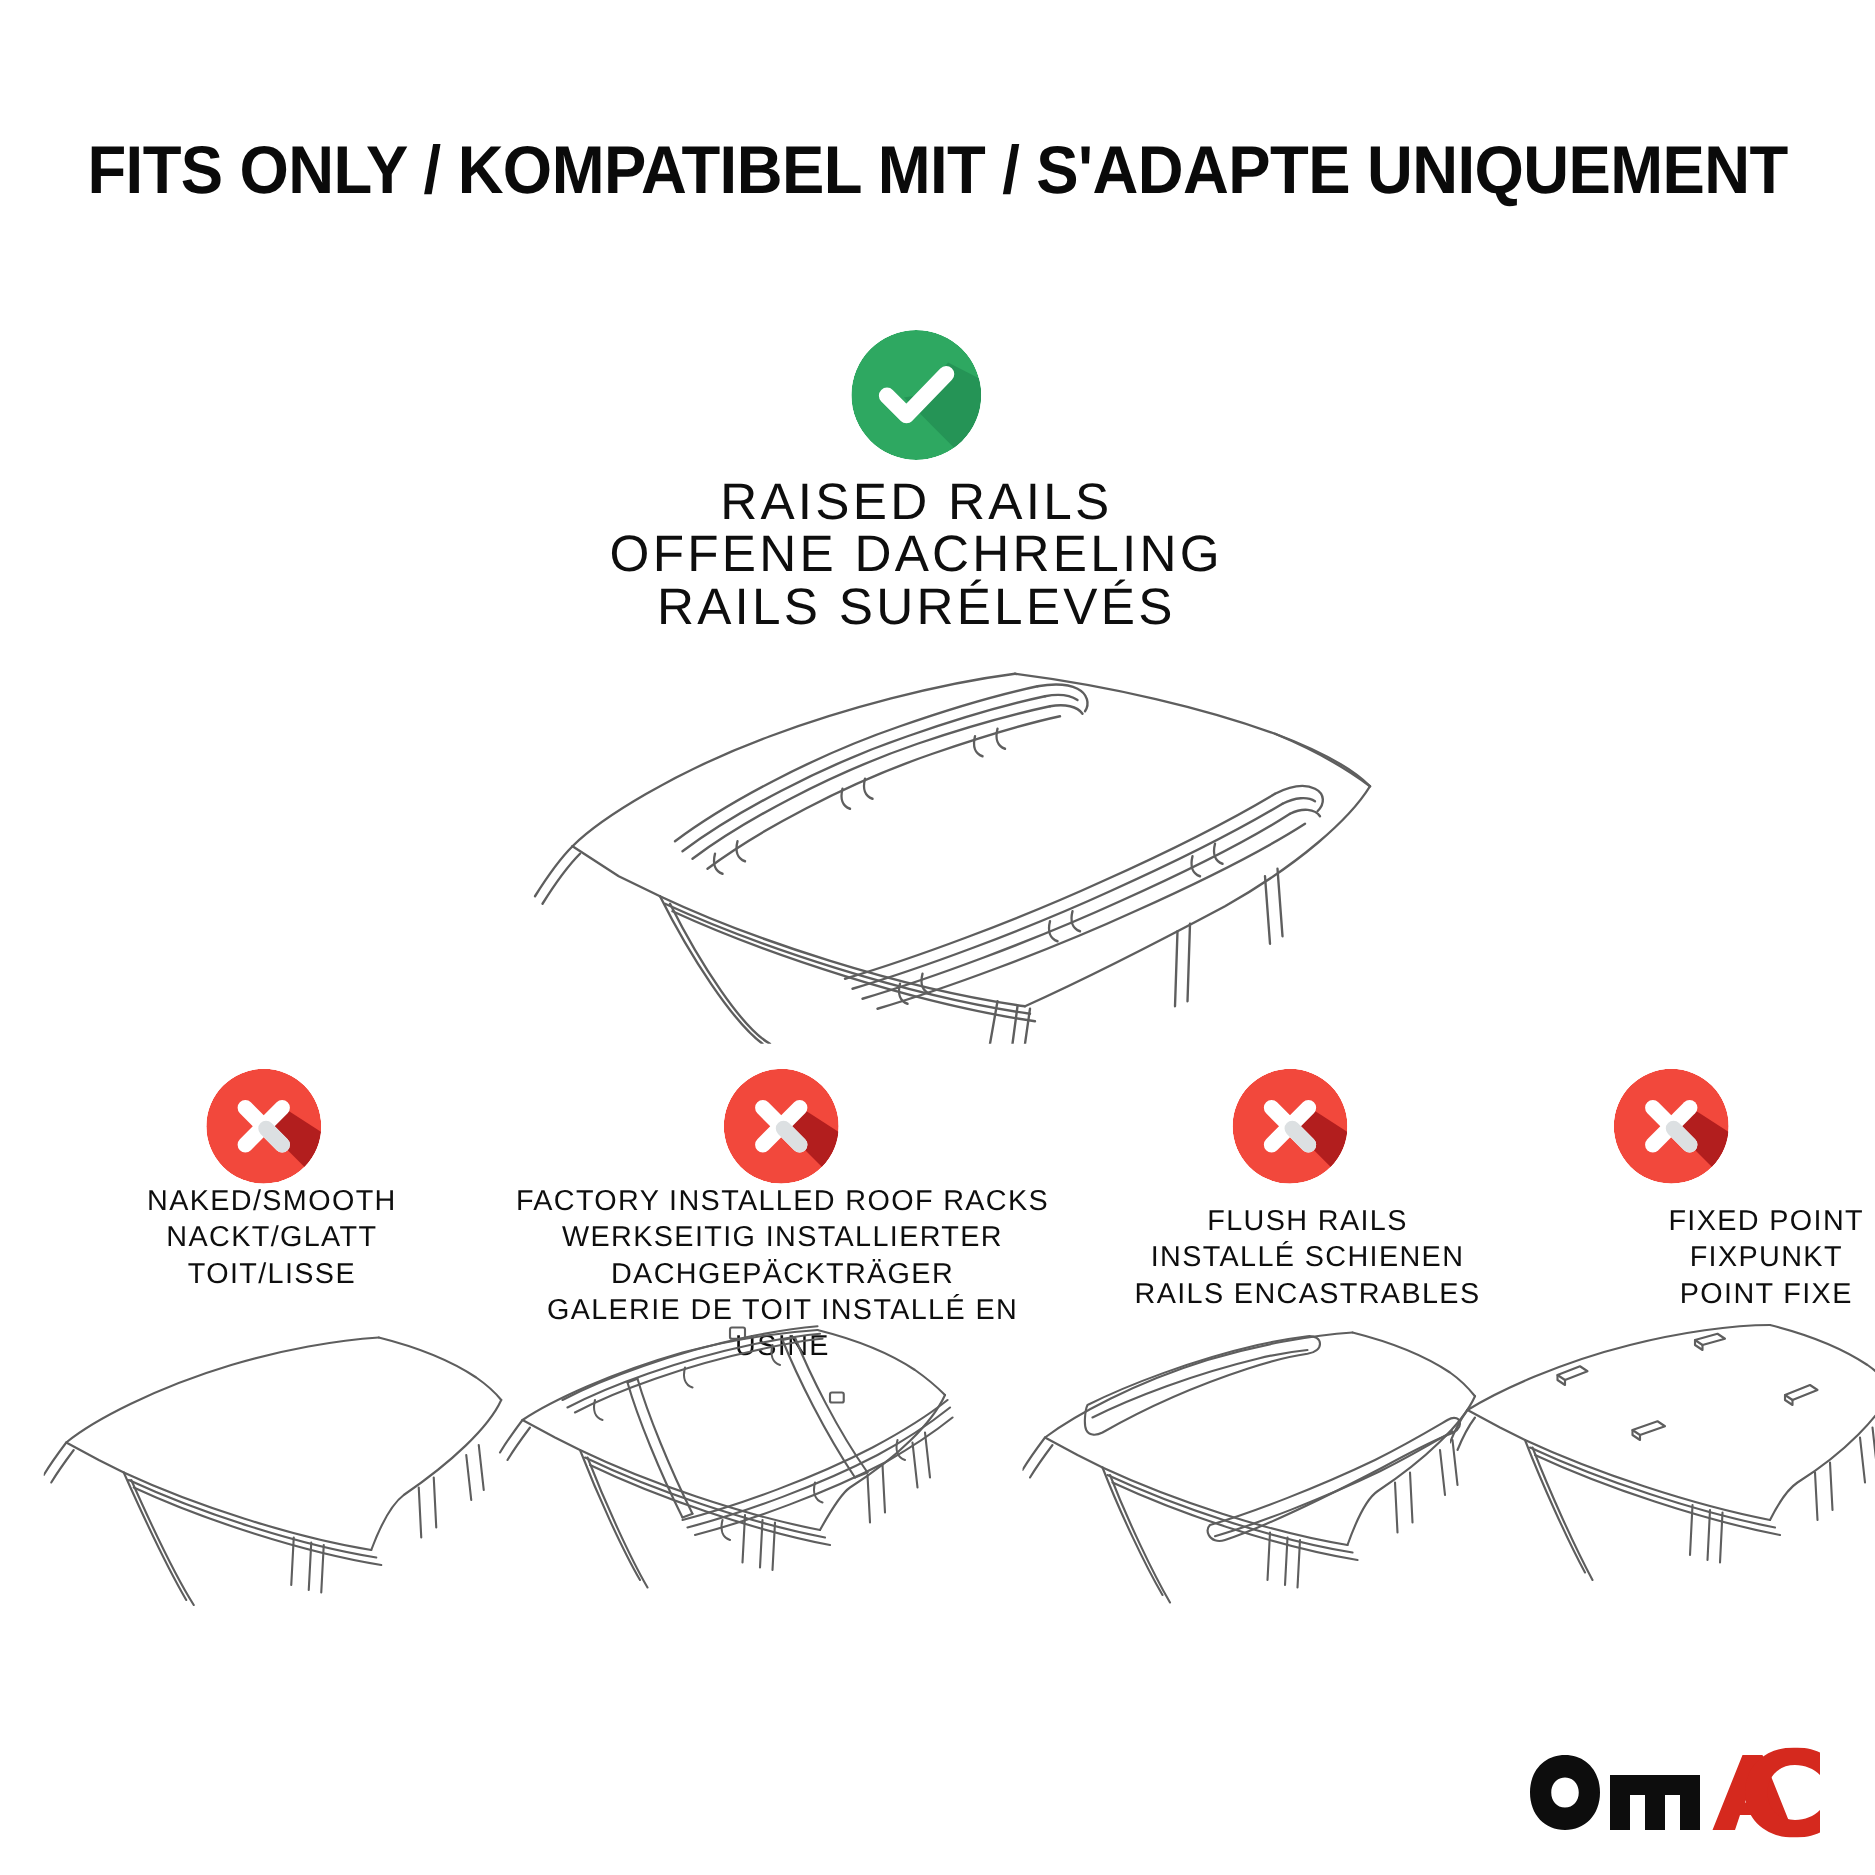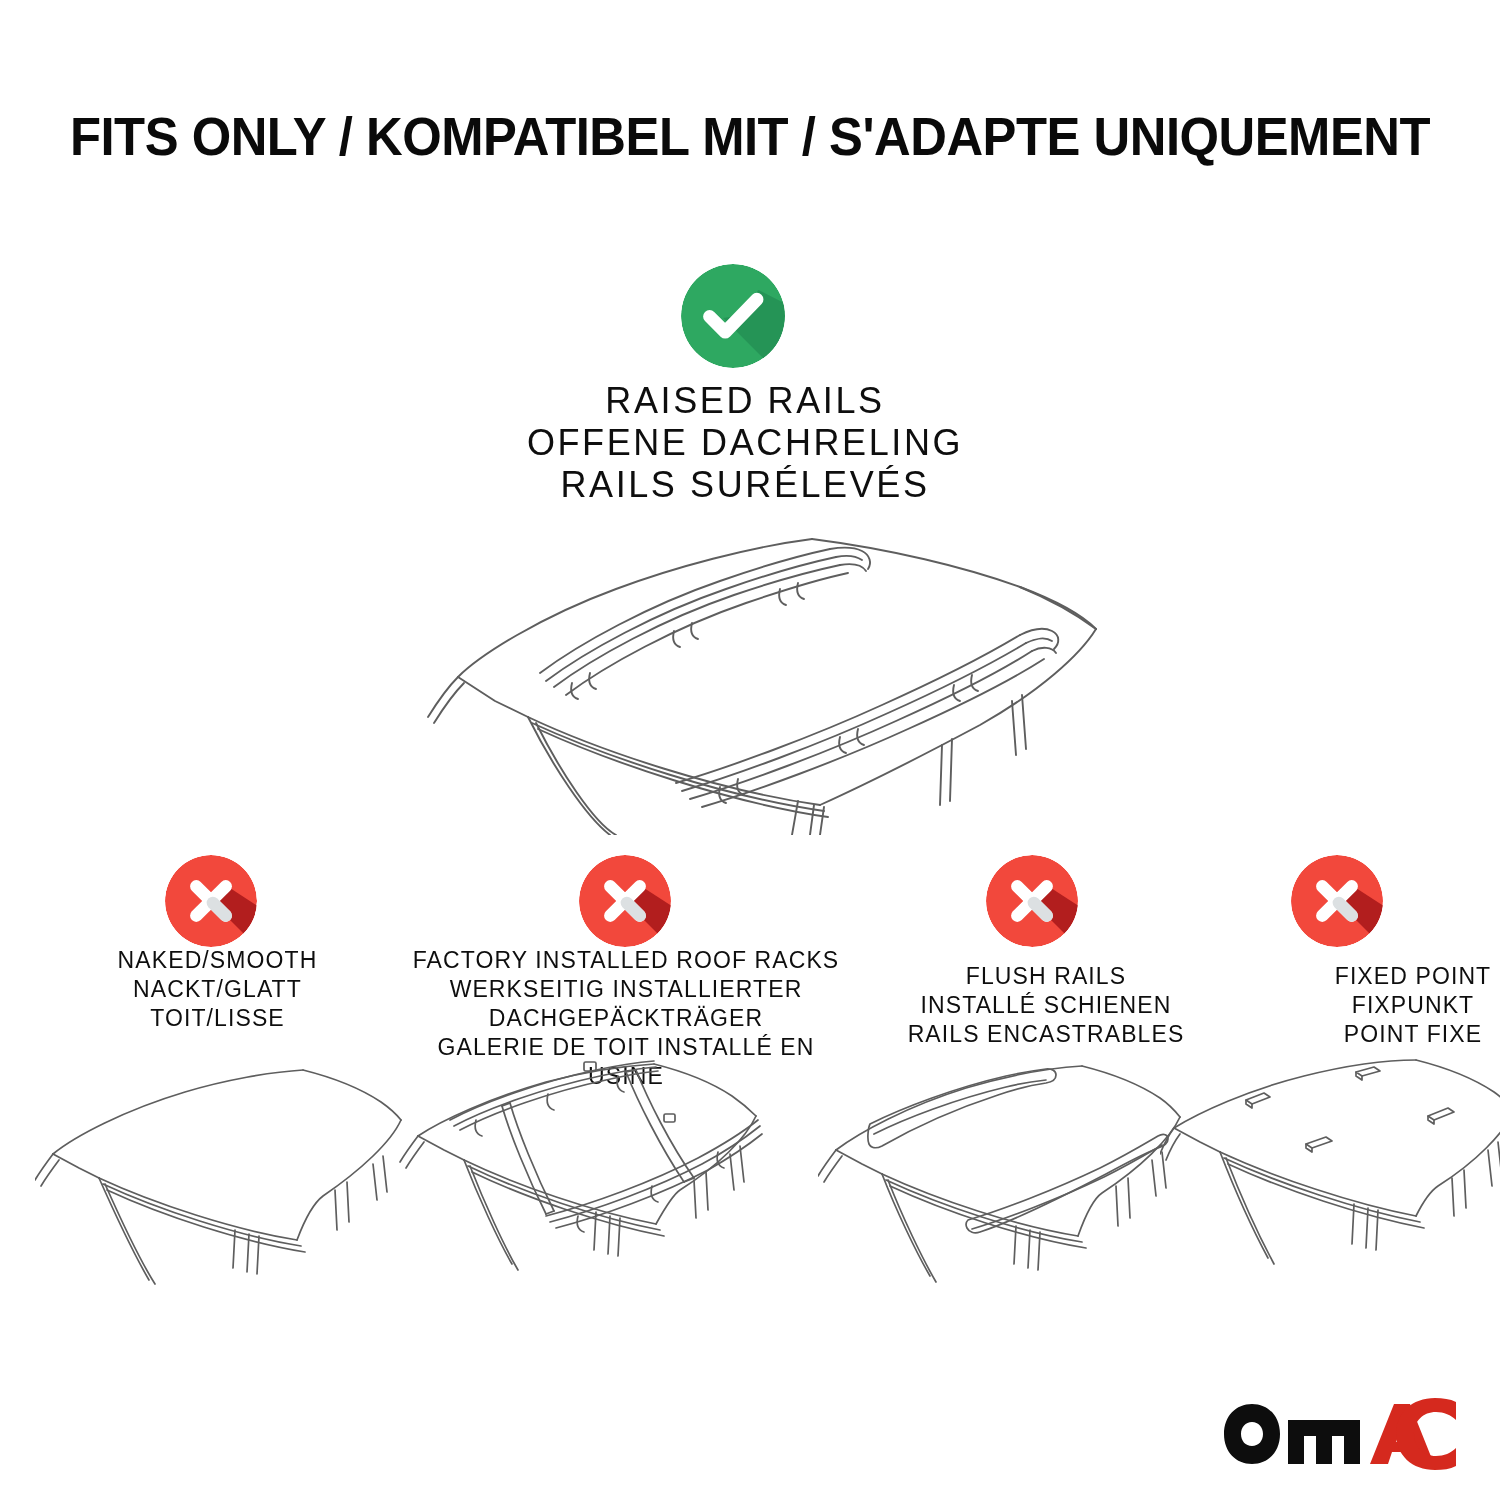--- a/index.html
+++ b/index.html
@@ -54,24 +54,24 @@
   
   .caption {
     position: absolute;
     text-align: center;
     font-family: "Liberation Sans", sans-serif;
     font-weight: 300;
     color: #0e0e0e;
     white-space: pre-line;
   }
   .caption-ok {
-    left: 392px;
+    left: 380px;
     top: 380px;
     width: 706px;
-    font-size: 36px;
+    font-size: 41px;
     line-height: 42px;
     letter-spacing: 2.6px;
   }
   .caption-no {
     font-size: 23px;
     line-height: 29px;
     letter-spacing: 1.1px;
   }
   .caption-no-1 { left: 30px;   top: 946px; width: 375px; }
   .caption-no-2 { left: 396px;  top: 946px; width: 460px; }

